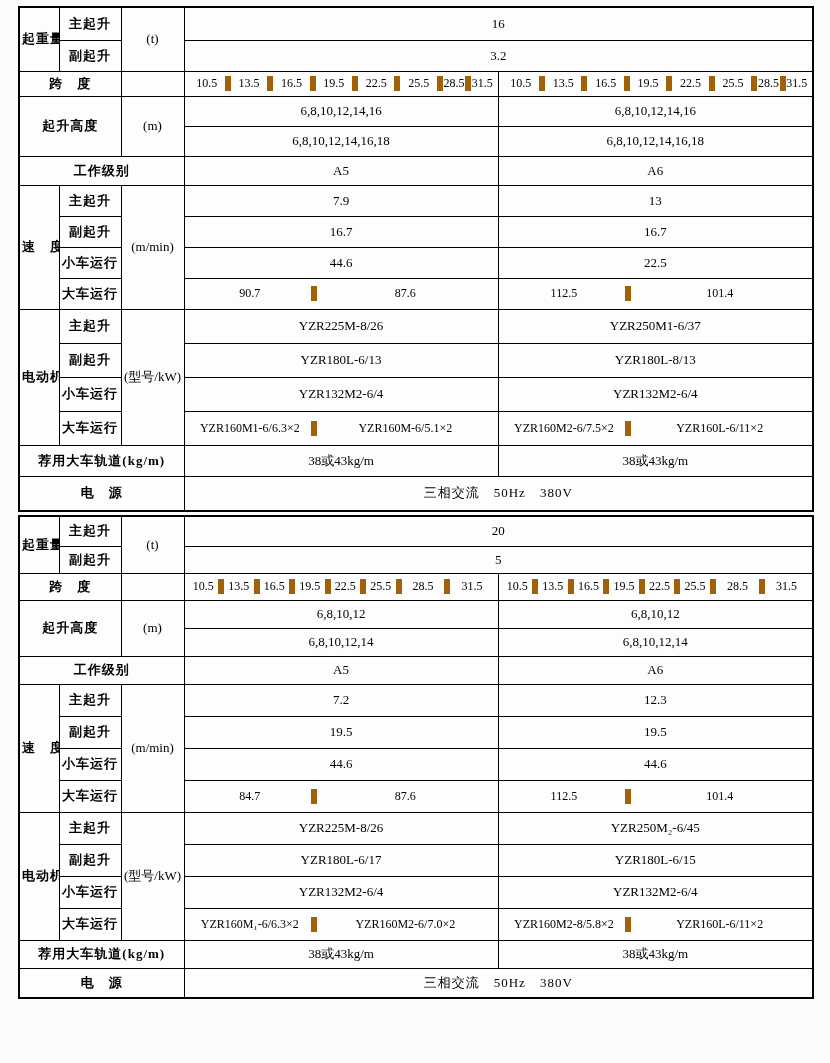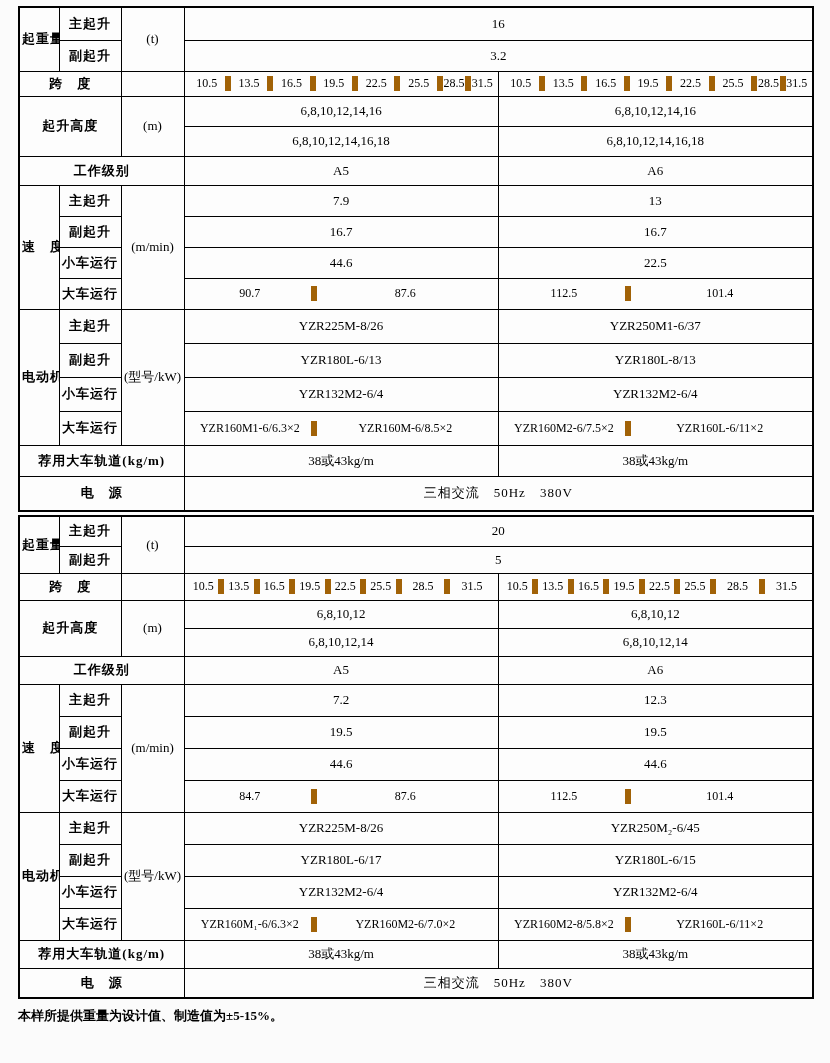--- a/index.html
+++ b/index.html
@@ -191,21 +191,21 @@
       <tr>
         <td class="lbl">小车运行</td>
         <td class="val">YZR132M2-6/4</td>
         <td class="val">YZR132M2-6/4</td>
       </tr>
       <tr>
         <td class="lbl">大车运行</td>
         <td class="nopad">
           <div class="hsplit csplit">
             <div>YZR160M1-6/6.3×2</div>
-            <div>YZR160M-6/8.5×2</div>
+            <div>YZR160M-6/5.1×2</div>
           </div>
         </td>
         <td class="nopad">
           <div class="hsplit csplit">
             <div>YZR160M2-6/7.5×2</div>
             <div>YZR160L-6/11×2</div>
           </div>
         </td>
       </tr>
       <tr>
@@ -351,14 +351,13 @@
         <td class="val">38或43kg/m</td>
         <td class="val">38或43kg/m</td>
       </tr>
       <tr>
         <td class="lbl" colspan="3">电　源</td>
         <td class="val lbl" colspan="2">三相交流　50Hz　380V</td>
       </tr>
     </tbody>
   </table>
 </div>
-  <div class="footer-note">本样所提供重量为设计值、制造值为±5-15%。</div>
 </div>
 
 </body></html>

